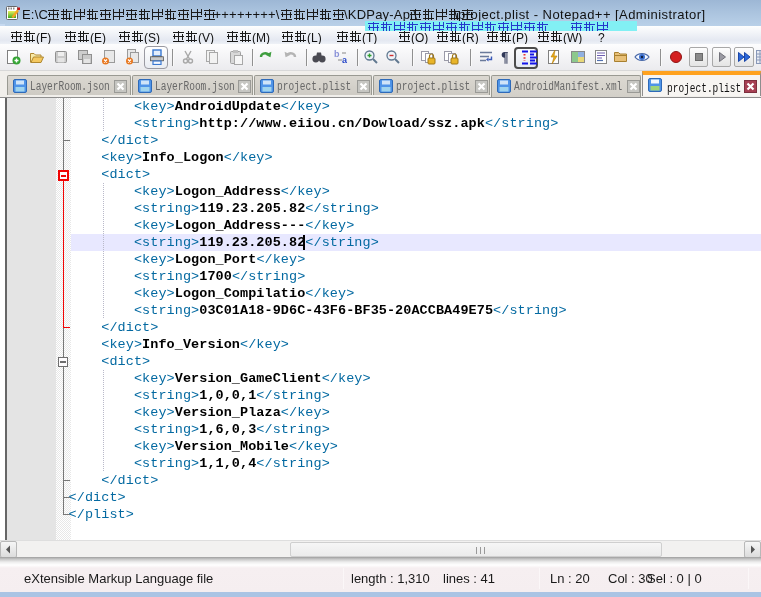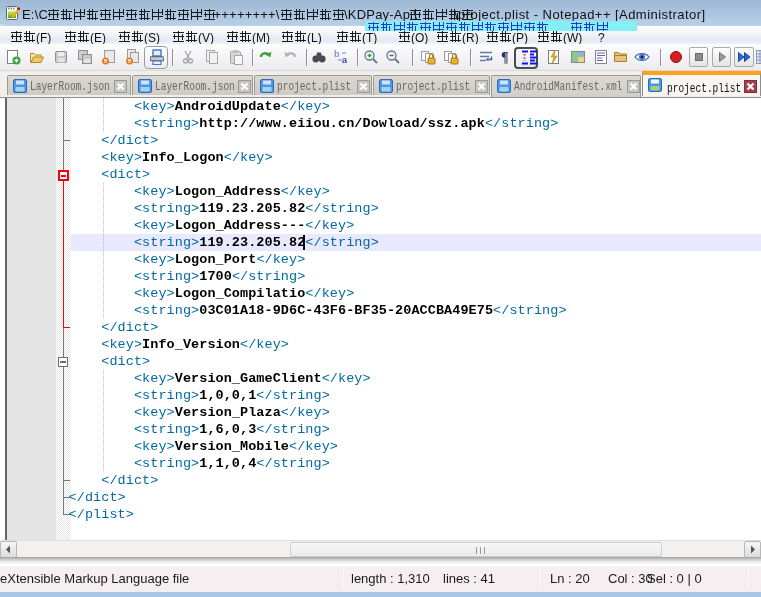--- a/index.html
+++ b/index.html
@@ -413,21 +413,21 @@
         </svg></div>
 <div id="thumb">
         <div style="position:absolute;left:185px;top:4px;width:11px;height:7px;background:repeating-linear-gradient(90deg,#999 0 1px,transparent 1px 4px)"></div>
       </div>
 <div class="sbtn" style="left:744px"><svg width="15" height="15">
           <path d="M6 3.5 L10 7.5 L6 11.5 Z" fill="#555"></path>
         </svg></div>
 </div>
 
 <div id="status" class="abs">
-<span style="left:0">eXtensible Markup Language file</span>
+<span style="left:24px">eXtensible Markup Language file</span>
 <span style="left:351px">length : 1,310</span>
 <span style="left:443px">lines : 41</span>
 <span style="left:550px">Ln : 20</span>
 <span style="left:608px">Col : 30</span>
 <span style="left:647px">Sel : 0 | 0</span>
 </div>
 <div class="ssep abs" style="left:343px;top:568px"></div>
 <div class="ssep abs" style="left:539px;top:568px"></div>
 <div class="ssep abs" style="left:748px;top:568px"></div>
 <div id="bstrip" class="abs"></div>

